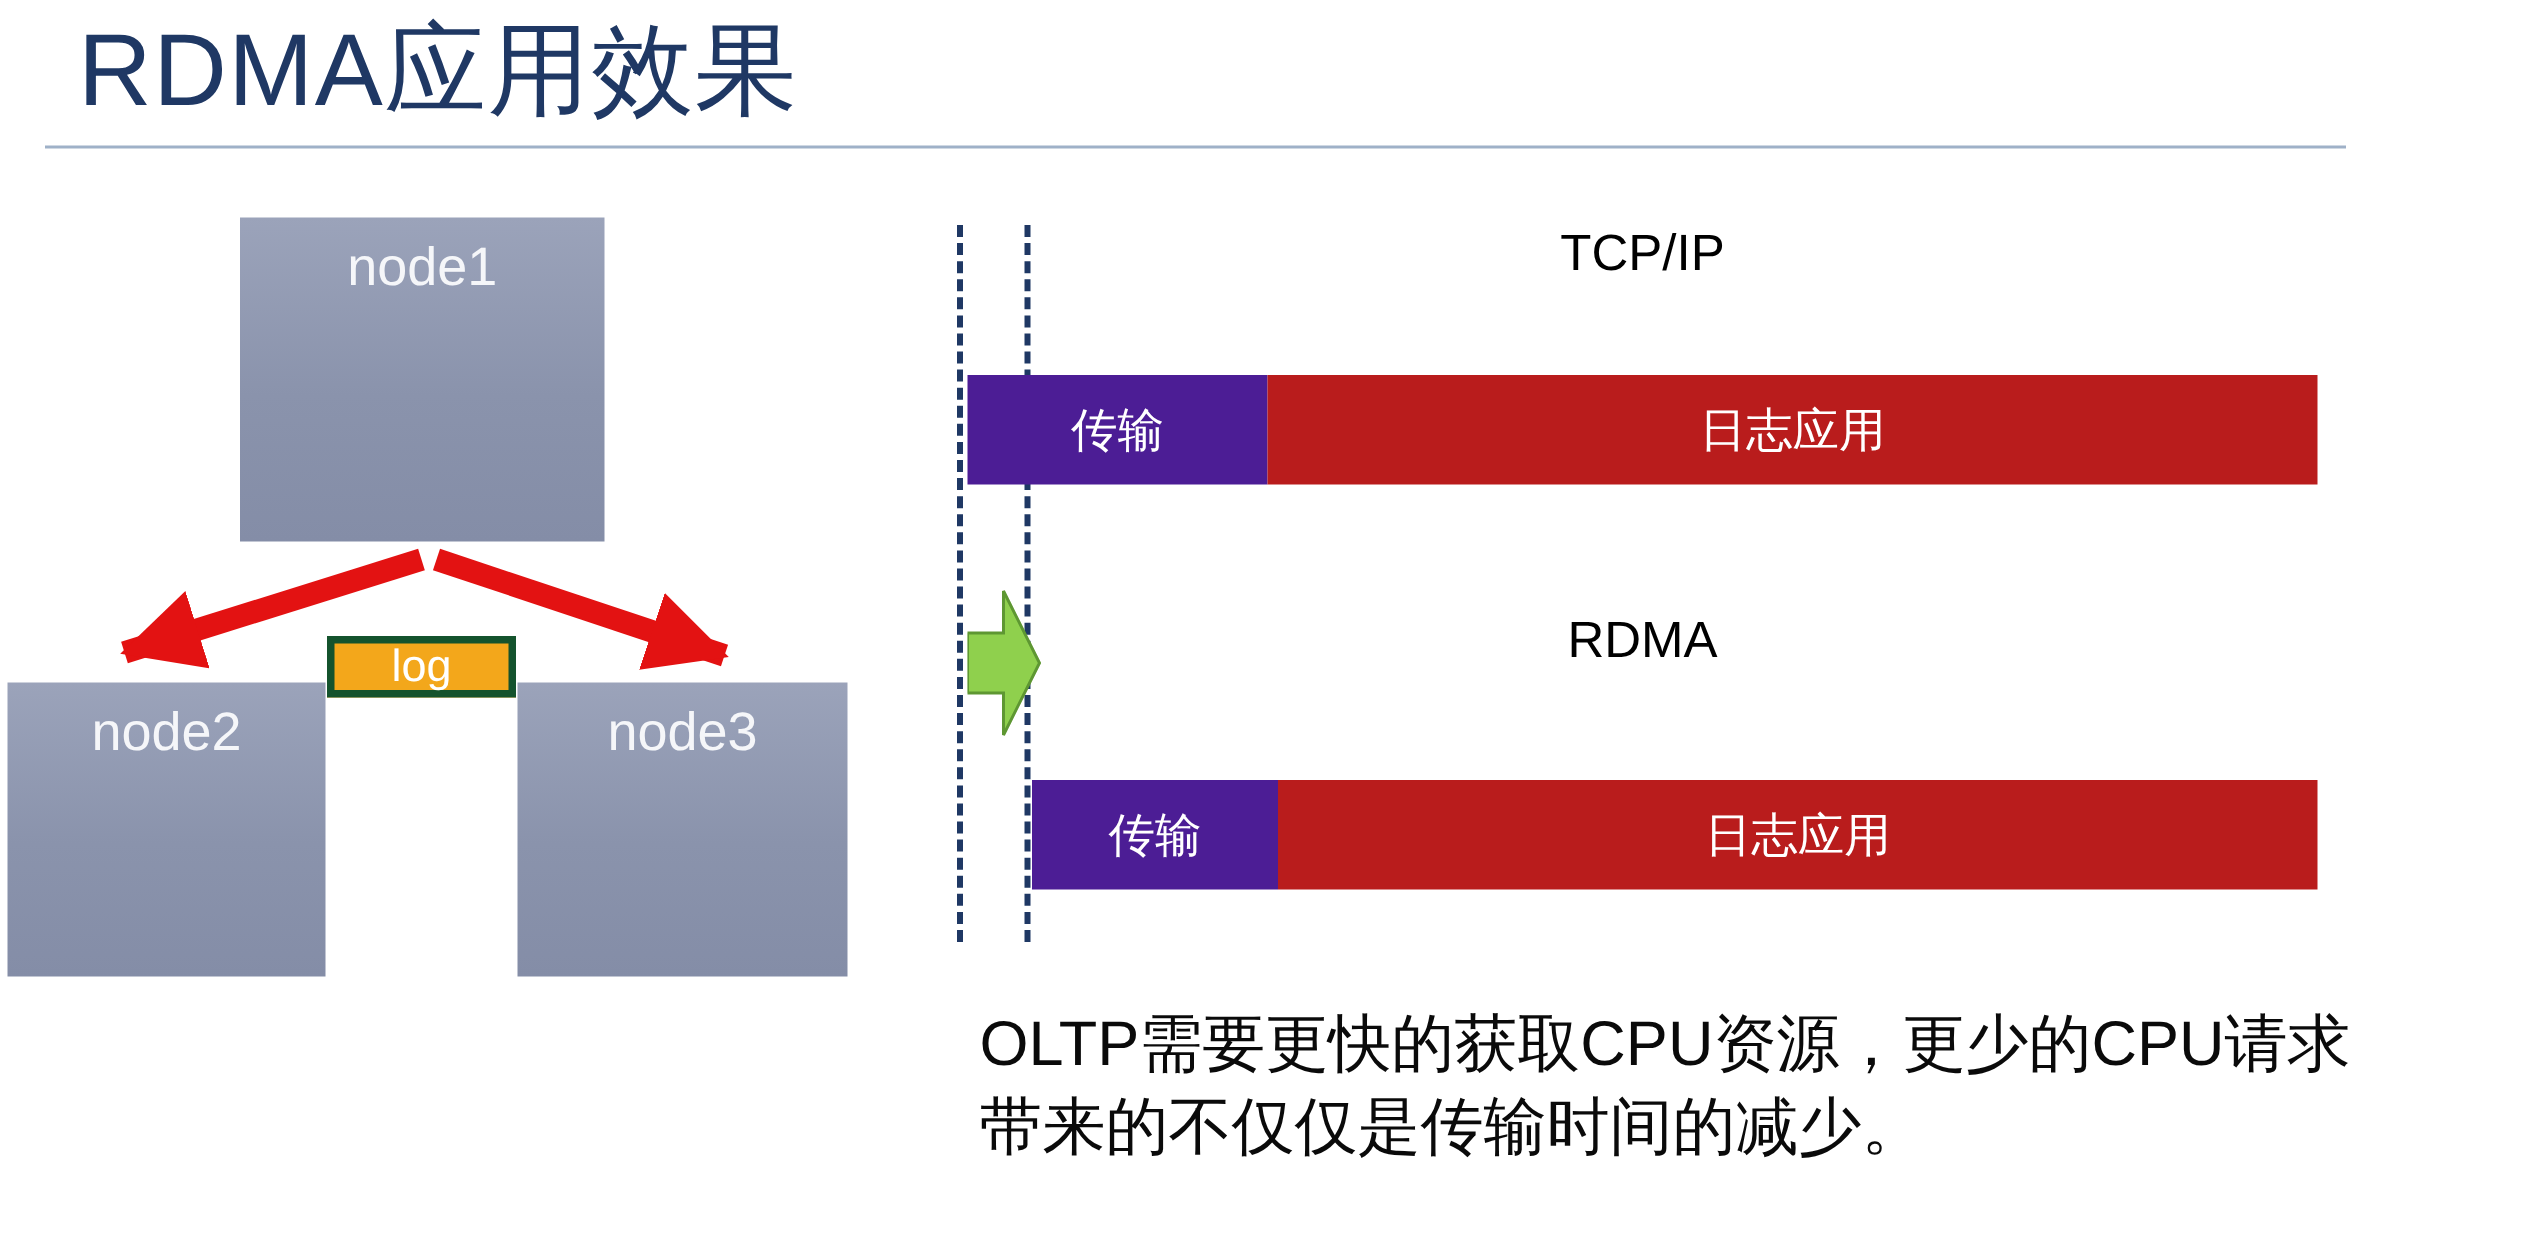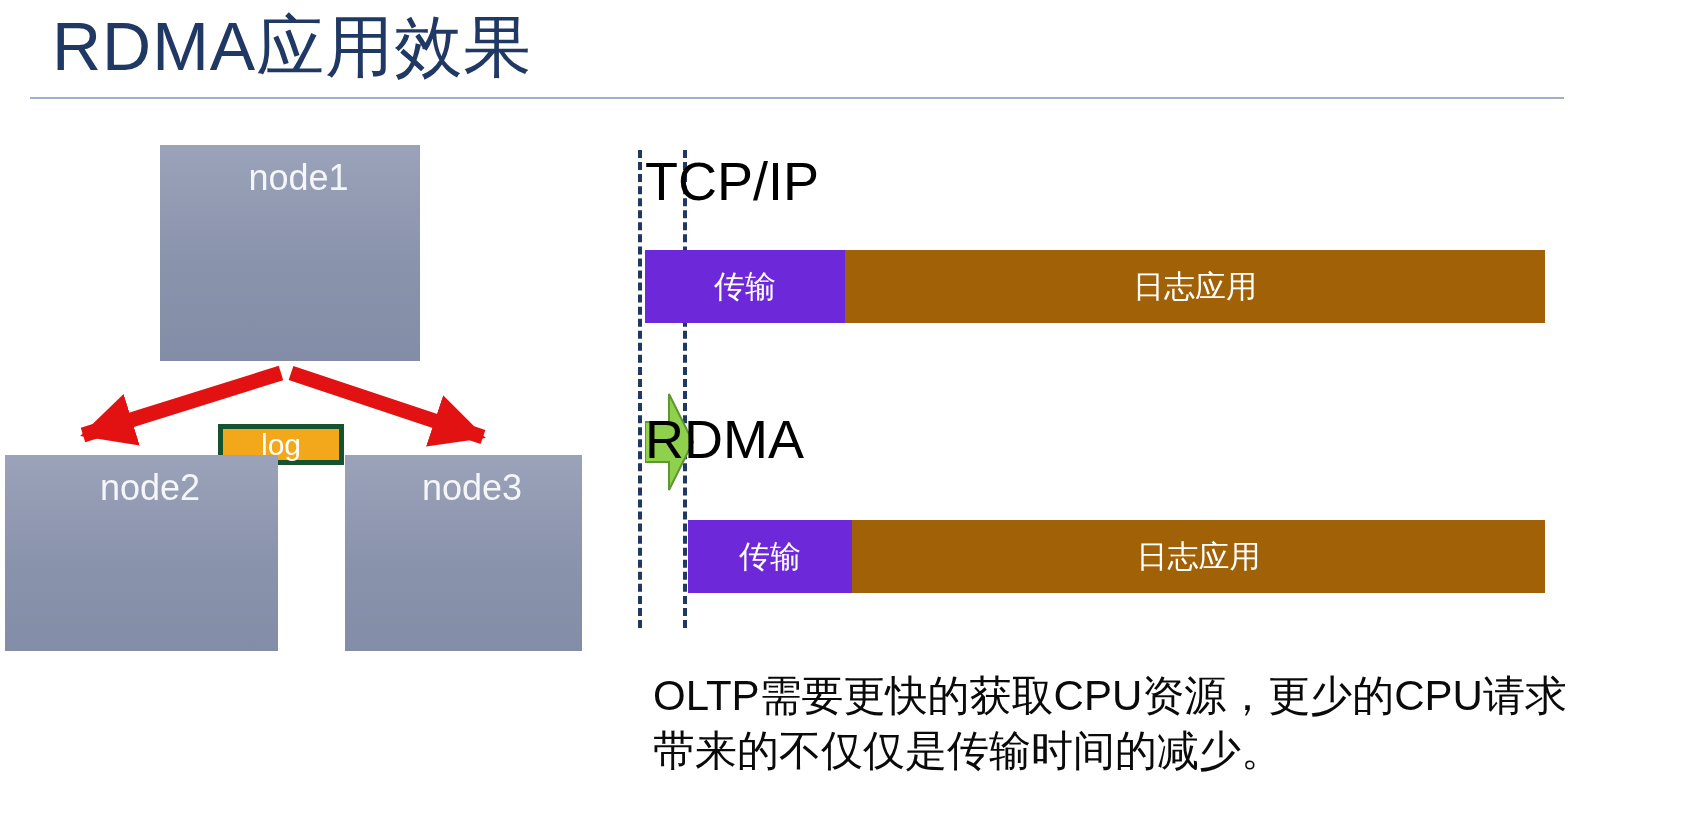--- a/index.html
+++ b/index.html
@@ -33,21 +33,20 @@
     border-top: 2px solid #9FB1C8;
   }
 
   
   .node {
     position: absolute;
     background: linear-gradient(180deg, #9BA3BA 0%, #8A93AC 55%, #848DA7 100%);
     color: #F5F6F9;
     font-size: 36px;
     text-align: center;
-    padding-left: 17px;
   }
   .node-label { margin-top: 12px; }
 
   .arrows-svg {
     position: absolute;
     left: 55px;
     top: 363px;
   }
 
   .log-box {
@@ -72,41 +71,41 @@
     top: 150px;
     height: 478px;
     width: 0;
     border-left: 4px dashed #1F3864;
   }
 
   .section-heading {
     position: absolute;
     left: 645px;
     width: 900px;
-    text-align: left;
-    font-size: 54px;
+    text-align: center;
+    font-size: 34px;
     color: #000000;
     white-space: nowrap;
   }
 
   .bar {
     position: absolute;
     height: 73px;
     display: flex;
   }
   .seg {
     display: flex;
     align-items: center;
     justify-content: center;
     color: #ffffff;
     font-size: 31px;
     white-space: nowrap;
   }
-  .seg-orange { background: #6d28d9; }
-  .seg-navy   { background: #a16207; flex: 1; }
+  .seg-orange { background: #4c1d95; }
+  .seg-navy   { background: #b91c1c; flex: 1; }
 
   .green-arrow-svg {
     position: absolute;
     left: 645px;
     top: 392px;
   }
 
   .caption {
     position: absolute;
     left: 653px;
@@ -137,21 +136,21 @@
       </marker>
     </defs>
     <line x1="226" y1="10" x2="28" y2="72" stroke="#E31212" stroke-width="15" marker-end="url(#redhead)"></line>
     <line x1="236" y1="10" x2="428" y2="74" stroke="#E31212" stroke-width="15" marker-end="url(#redhead)"></line>
   </svg>
 
   <div class="log-box">
     <span>log</span>
   </div>
 
-  <div class="node" style="left:5px; top:455px; width:256px; height:196px;">
+  <div class="node" style="left:5px; top:455px; width:212px; height:196px;">
     <div class="node-label">node2</div>
   </div>
 
   <div class="node" style="left:345px; top:455px; width:220px; height:196px;">
     <div class="node-label">node3</div>
   </div>
 
   <div class="dash-line" style="left:638px;"></div>
   <div class="dash-line" style="left:683px;"></div>
 

